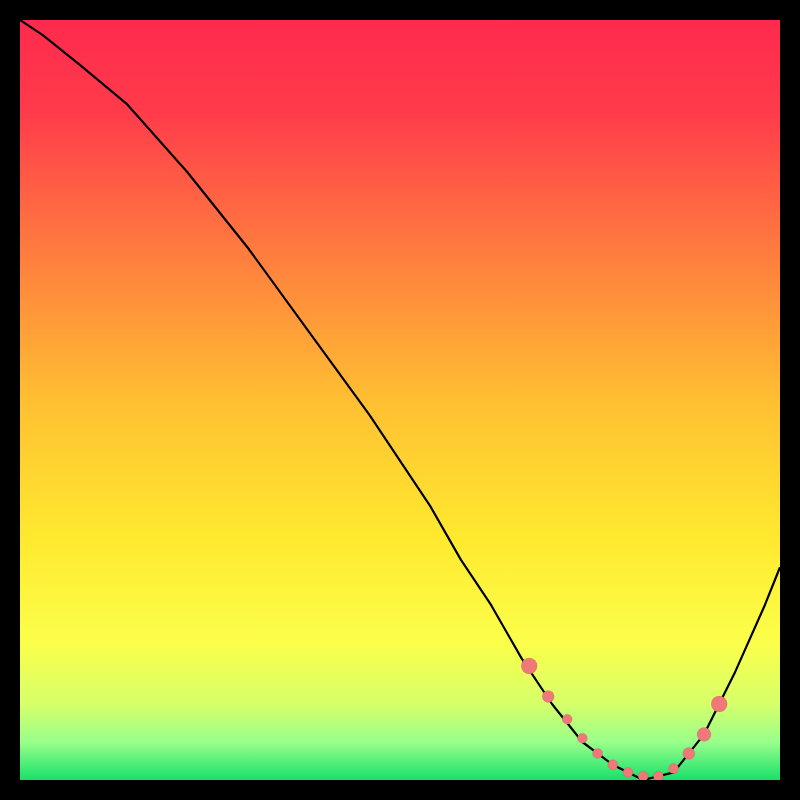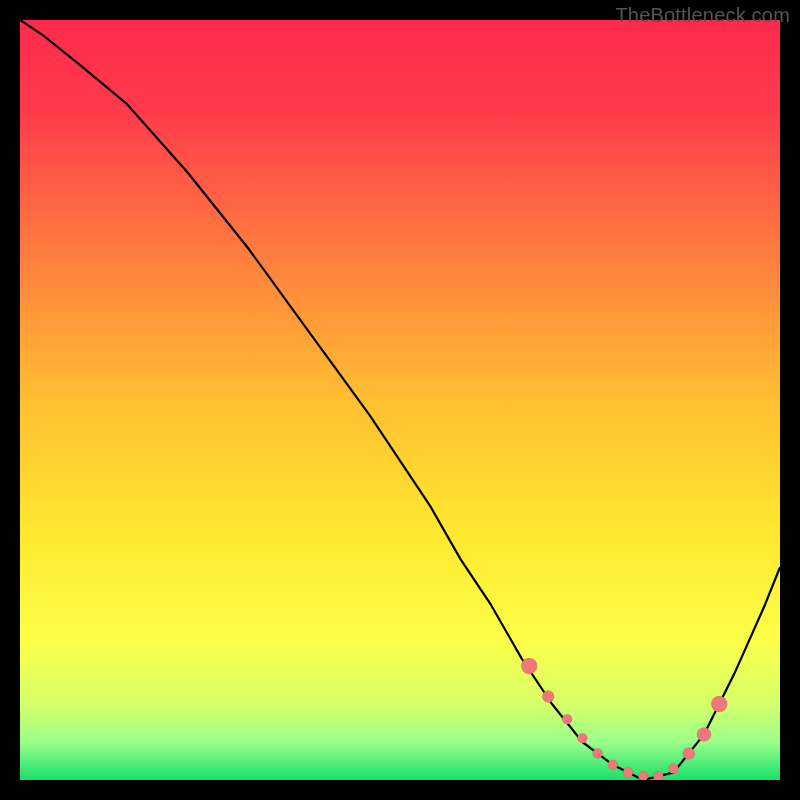--- a/index.html
+++ b/index.html
@@ -46,21 +46,20 @@
   .marker {
     fill: #f07878;
     stroke: rgba(0,0,0,0.15);
     stroke-width: 0.5;
   }
 </style>
 </head>
 <body>
 <div class="frame">
 
-  <div class="watermark">TheBottleneck.com</div>
 
   <svg class="plot" viewBox="0 0 760 760" preserveAspectRatio="none">
     <defs>
       <linearGradient id="bg-grad" x1="0" y1="0" x2="0" y2="1">
         <stop offset="0%" stop-color="#ff2a4d"></stop>
         <stop offset="12%" stop-color="#ff3b4b"></stop>
         <stop offset="30%" stop-color="#ff7a3f"></stop>
         <stop offset="50%" stop-color="#ffbf32"></stop>
         <stop offset="68%" stop-color="#ffe92f"></stop>
         <stop offset="82%" stop-color="#fbff4a"></stop>

